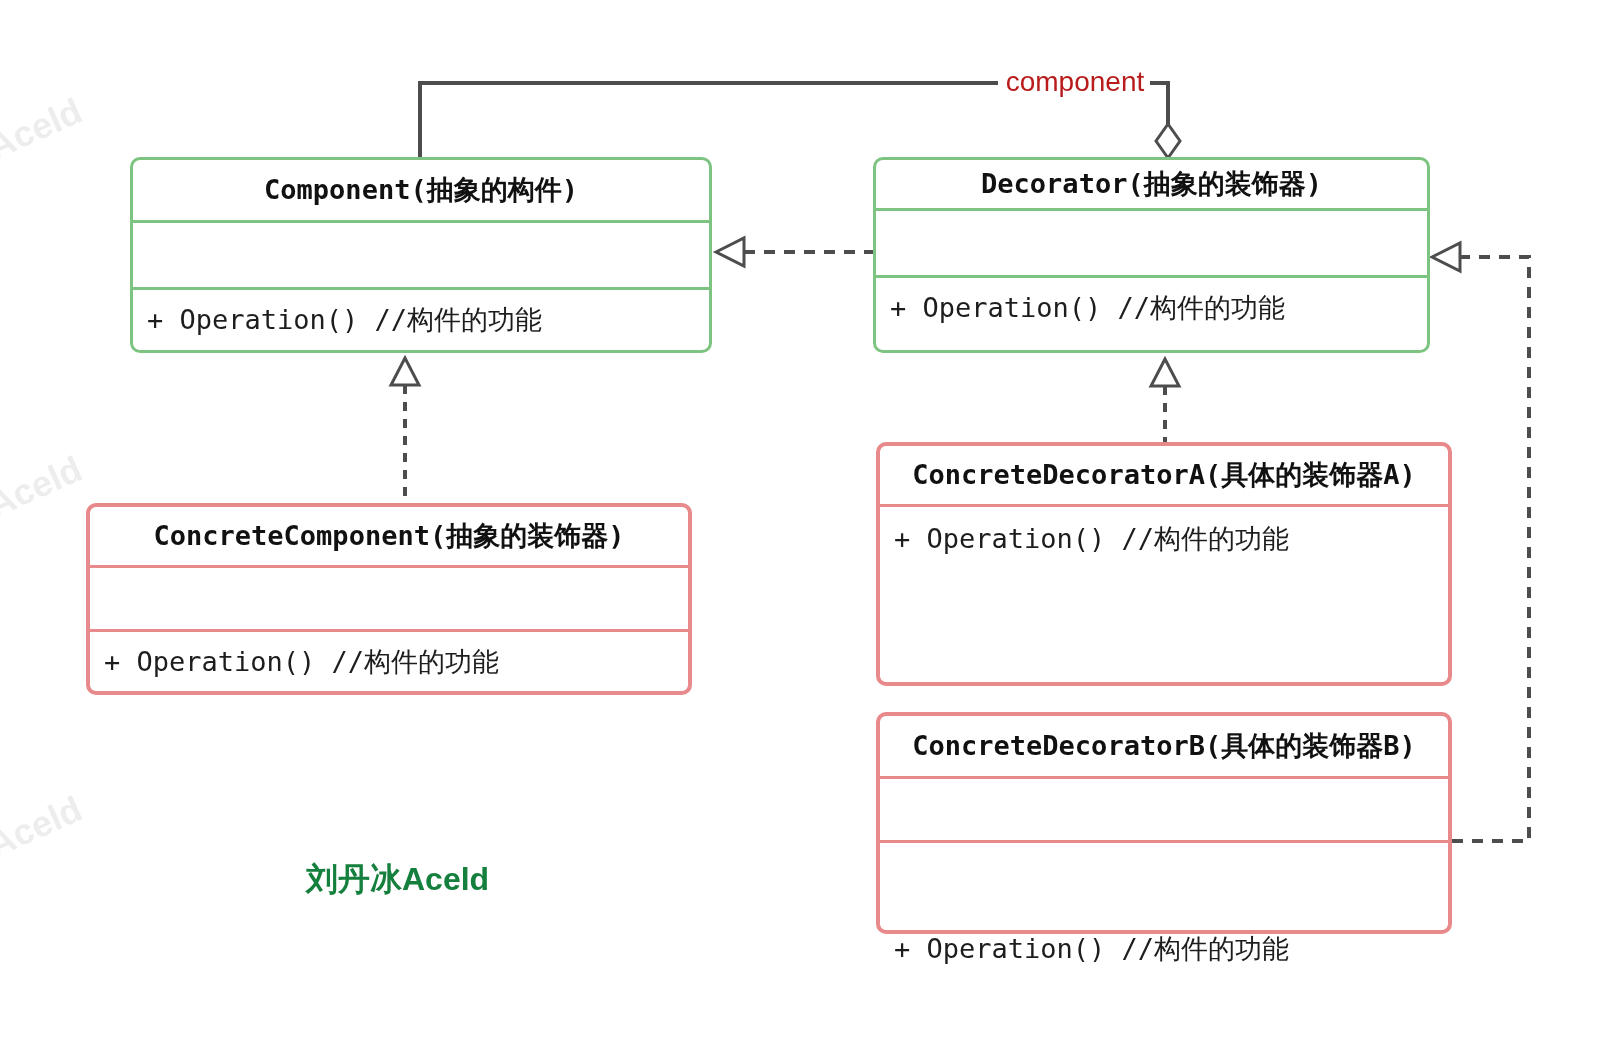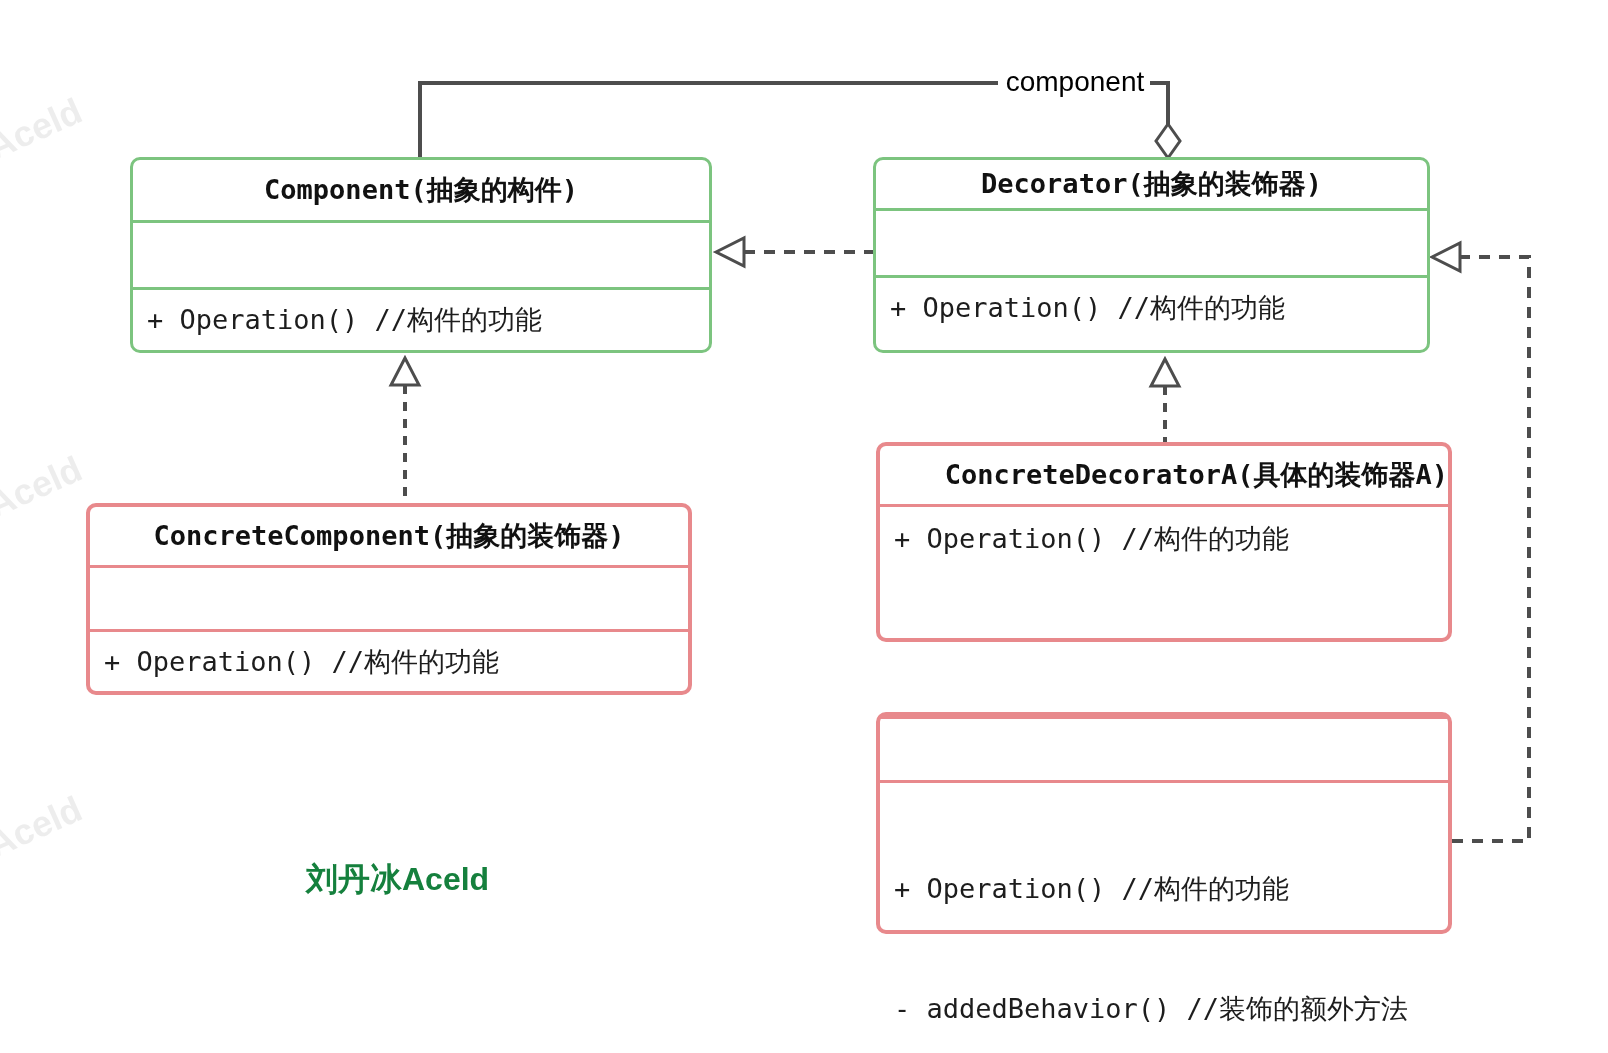--- a/index.html
+++ b/index.html
@@ -57,21 +57,21 @@
     padding:6px 14px 0 14px;
     line-height:40px;
     white-space:pre;
   }
   .assoc-label{
     position:absolute;
     left:1000px;top:66px;width:150px;
     text-align:center;
     font-family:"Liberation Sans",sans-serif;
     font-size:28px;
-    color:#000000;
+    color:#b91c1c;
     z-index:3;
   }
   .watermark-main{
     position:absolute;
     left:306px;top:858px;
     font-family:"Liberation Sans",sans-serif;
     font-size:32px;
     font-weight:bold;
     color:#15803d;
     z-index:1;
@@ -123,26 +123,27 @@
     <div class="box-section" style="height:67px;"></div>
     <div class="box-section member" style="height:63px;">+ Operation() //构件的功能</div>
   </div>
 
   <div class="class-box concrete" style="left:86px;top:503px;width:606px;height:192px;">
     <div class="box-title" style="height:58px;">ConcreteComponent(抽象的装饰器)</div>
     <div class="box-section" style="height:64px;"></div>
     <div class="box-section member" style="height:62px;">+ Operation() //构件的功能</div>
   </div>
 
-  <div class="class-box concrete" style="left:876px;top:442px;width:576px;height:200px;align-items:flex-end;">
+  <div class="class-box concrete" style="left:876px;top:442px;width:576px;height:244px;">
     <div class="box-title" style="height:58px;">ConcreteDecoratorA(具体的装饰器A)</div>
     <div class="box-section member" style="height:66px;">+ Operation() //构件的功能</div>
   </div>
 
   <div class="class-box concrete" style="left:876px;top:712px;width:576px;height:222px;">
+    <div class="box-title" style="height:60px;">ConcreteDecoratorB(具体的装饰器B)</div>
     <div class="box-section" style="height:64px;"></div>
     <div class="box-section member-multi" style="height:90px;">
       <div>+ Operation() //构件的功能</div>
       <div>- addedBehavior() //装饰的额外方法</div>
     </div>
   </div>
 
   <div class="watermark-main">刘丹冰Aceld</div>
   <div class="watermark-side" style="left:-14px;top:108px;">Aceld</div>
   <div class="watermark-side" style="left:-14px;top:466px;">Aceld</div>

